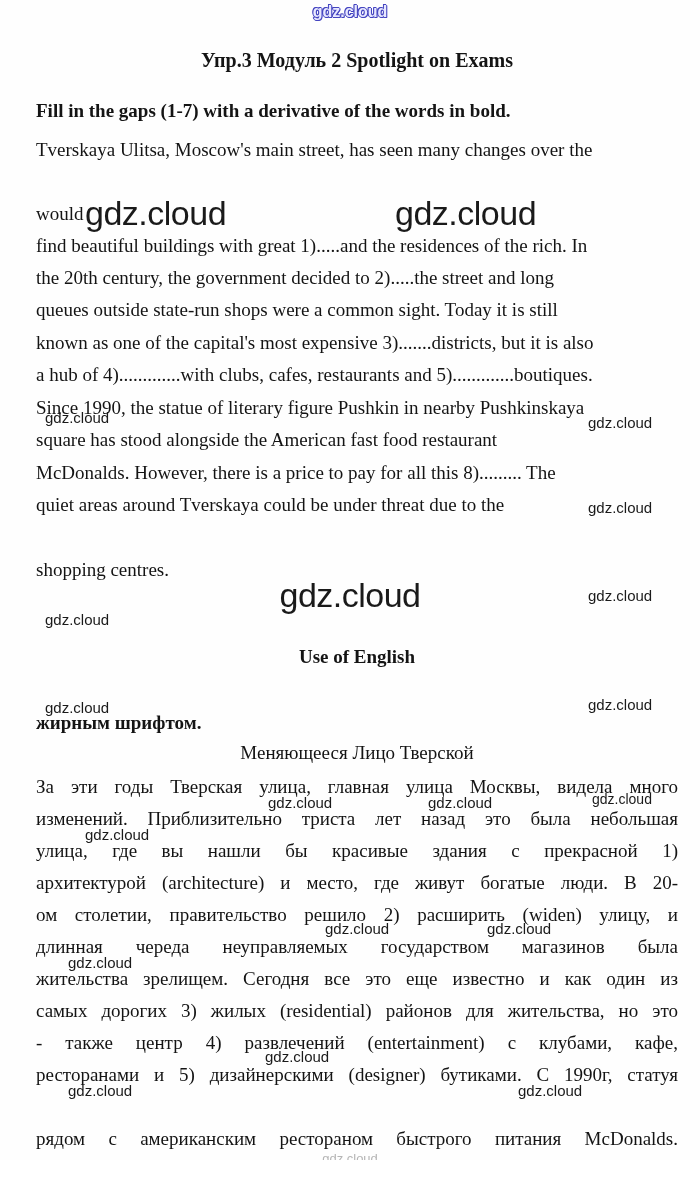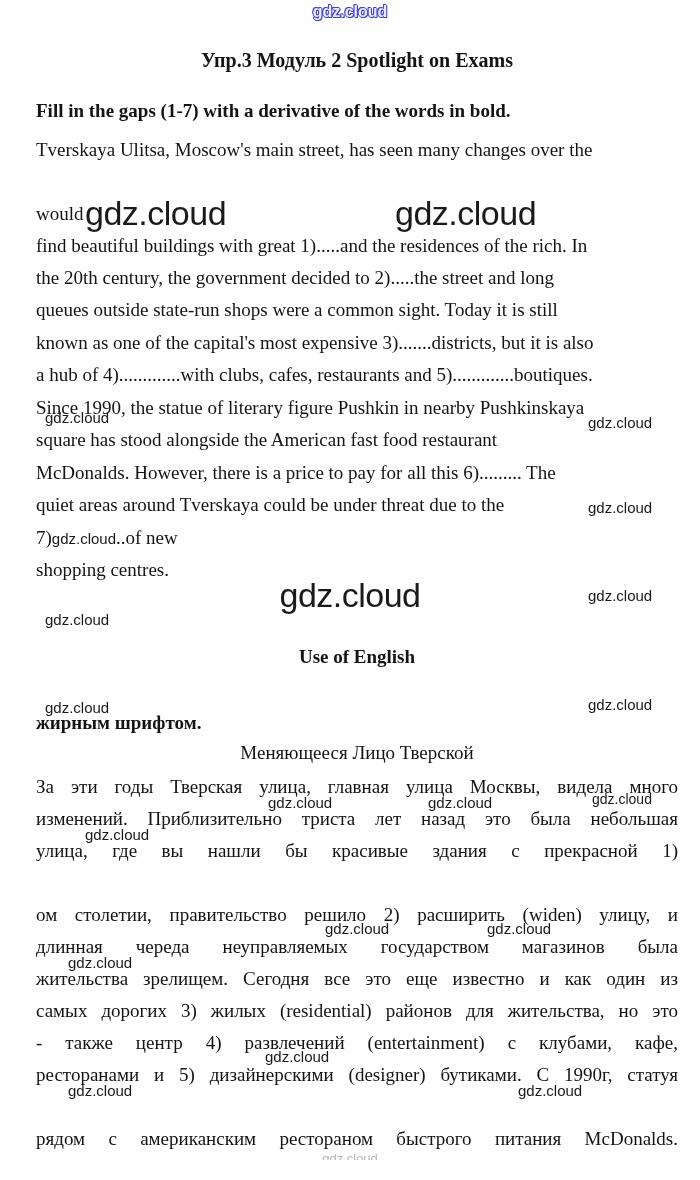--- a/index.html
+++ b/index.html
@@ -40,44 +40,44 @@
   <div class="wm wm-big" style="left:395px;top:196px">gdz.cloud</div>
   <div class="line" style="top:234px">find beautiful buildings with great 1).....and the residences of the rich. In</div>
   <div class="line" style="top:266px">the 20th century, the government decided to 2).....the street and long</div>
   <div class="line" style="top:298px">queues outside state-run shops were a common sight. Today it is still</div>
   <div class="line" style="top:331px">known as one of the capital's most expensive 3).......districts, but it is also</div>
   <div class="line" style="top:363px">a hub of 4).............with clubs, cafes, restaurants and 5).............boutiques.</div>
   <div class="line" style="top:396px">Since 1990, the statue of literary figure Pushkin in nearby Pushkinskaya</div>
   <div class="wm wm-sm" style="left:45px;top:410px">gdz.cloud</div>
   <div class="wm wm-sm" style="left:588px;top:415px">gdz.cloud</div>
   <div class="line" style="top:428px">square has stood alongside the American fast food restaurant</div>
-  <div class="line" style="top:461px">McDonalds. However, there is a price to pay for all this 6)......... The</div>
+  <div class="line" style="top:461px">McDonalds. However, there is a price to pay for all this 8)......... The</div>
   <div class="line" style="top:493px">quiet areas around Tverskaya could be under threat due to the</div>
   <div class="wm wm-sm" style="left:588px;top:500px">gdz.cloud</div>
 
-  <div class="line" style="top:526px"><span>7)</span><span class="wm-inline">gdz.cloud</span><span>..of new</span></div>
   <div class="line" style="top:558px">shopping centres.</div>
 
   <div class="wm wm-big wm-ctr" style="top:578px">gdz.cloud</div>
   <div class="wm wm-sm" style="left:588px;top:588px">gdz.cloud</div>
   <div class="wm wm-sm" style="left:45px;top:612px">gdz.cloud</div>
 
   <div class="line center bold" style="top:645px">Use of English</div>
   <div class="wm wm-sm" style="left:45px;top:700px">gdz.cloud</div>
   <div class="wm wm-sm" style="left:588px;top:697px">gdz.cloud</div>
   <div class="line bold" style="top:711px">жирным шрифтом.</div>
   <div class="line center" style="top:741px">Меняющееся Лицо Тверской</div>
 
   <div class="line jline" style="top:775px">За эти годы Тверская улица, главная улица Москвы, видела много</div>
   <div class="wm wm-sm" style="left:268px;top:795px">gdz.cloud</div>
   <div class="wm wm-sm" style="left:428px;top:795px">gdz.cloud</div>
   <div class="wm wm-xs" style="left:592px;top:792px">gdz.cloud</div>
   <div class="line jline" style="top:807px">изменений. Приблизительно триста лет назад это была небольшая</div>
   <div class="wm wm-sm" style="left:85px;top:827px">gdz.cloud</div>
   <div class="line jline" style="top:839px">улица, где вы нашли бы красивые здания с прекрасной 1)</div>
+  <div class="line jline" style="top:871px">архитектурой (architecture) и место, где живут богатые люди. В 20-</div>
   <div class="line jline" style="top:903px">ом столетии, правительство решило 2) расширить (widen) улицу, и</div>
   <div class="wm wm-sm" style="left:325px;top:921px">gdz.cloud</div>
   <div class="wm wm-sm" style="left:487px;top:921px">gdz.cloud</div>
   <div class="line jline" style="top:935px">длинная череда неуправляемых государством магазинов была</div>
   <div class="wm wm-sm" style="left:68px;top:955px">gdz.cloud</div>
   <div class="line jline" style="top:967px">жительства зрелищем. Сегодня все это еще известно и как один из</div>
   <div class="line jline" style="top:999px">самых дорогих 3) жилых (residential) районов для жительства, но это</div>
   <div class="line jline" style="top:1031px">- также центр 4) развлечений (entertainment) с клубами, кафе,</div>
   <div class="wm wm-sm" style="left:265px;top:1049px">gdz.cloud</div>
   <div class="line jline" style="top:1063px">ресторанами и 5) дизайнерскими (designer) бутиками. С 1990г, статуя</div>

